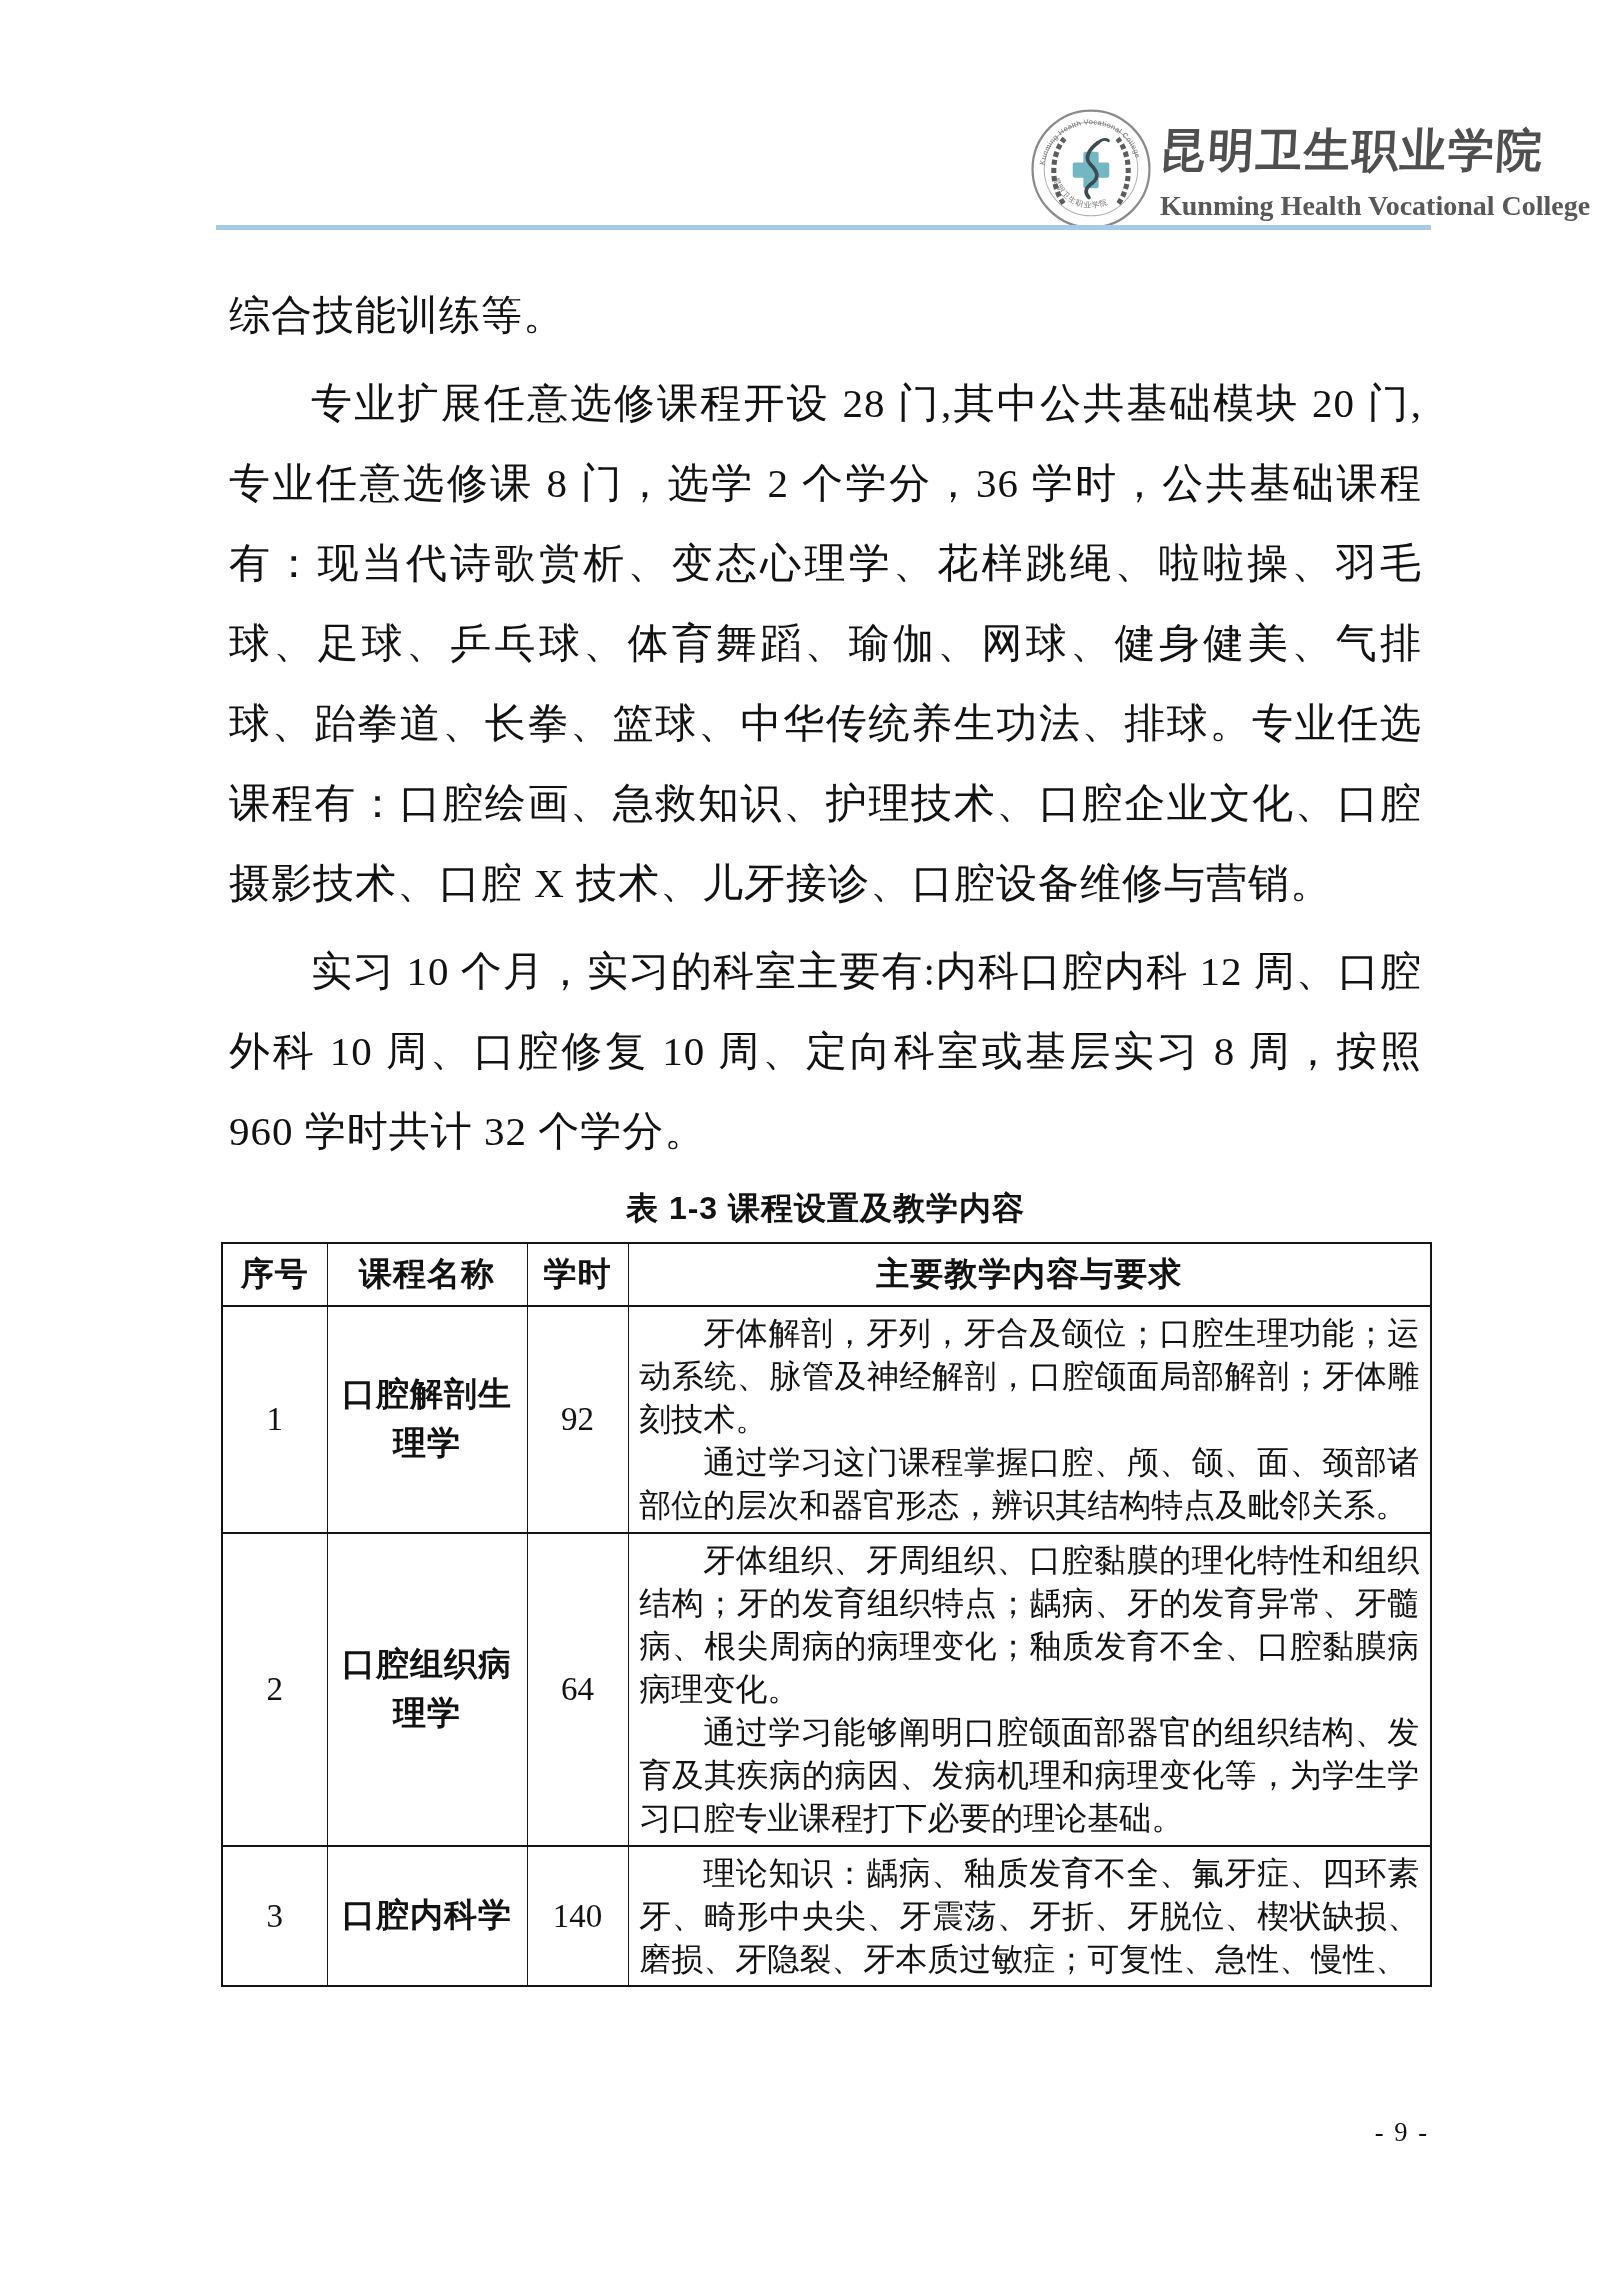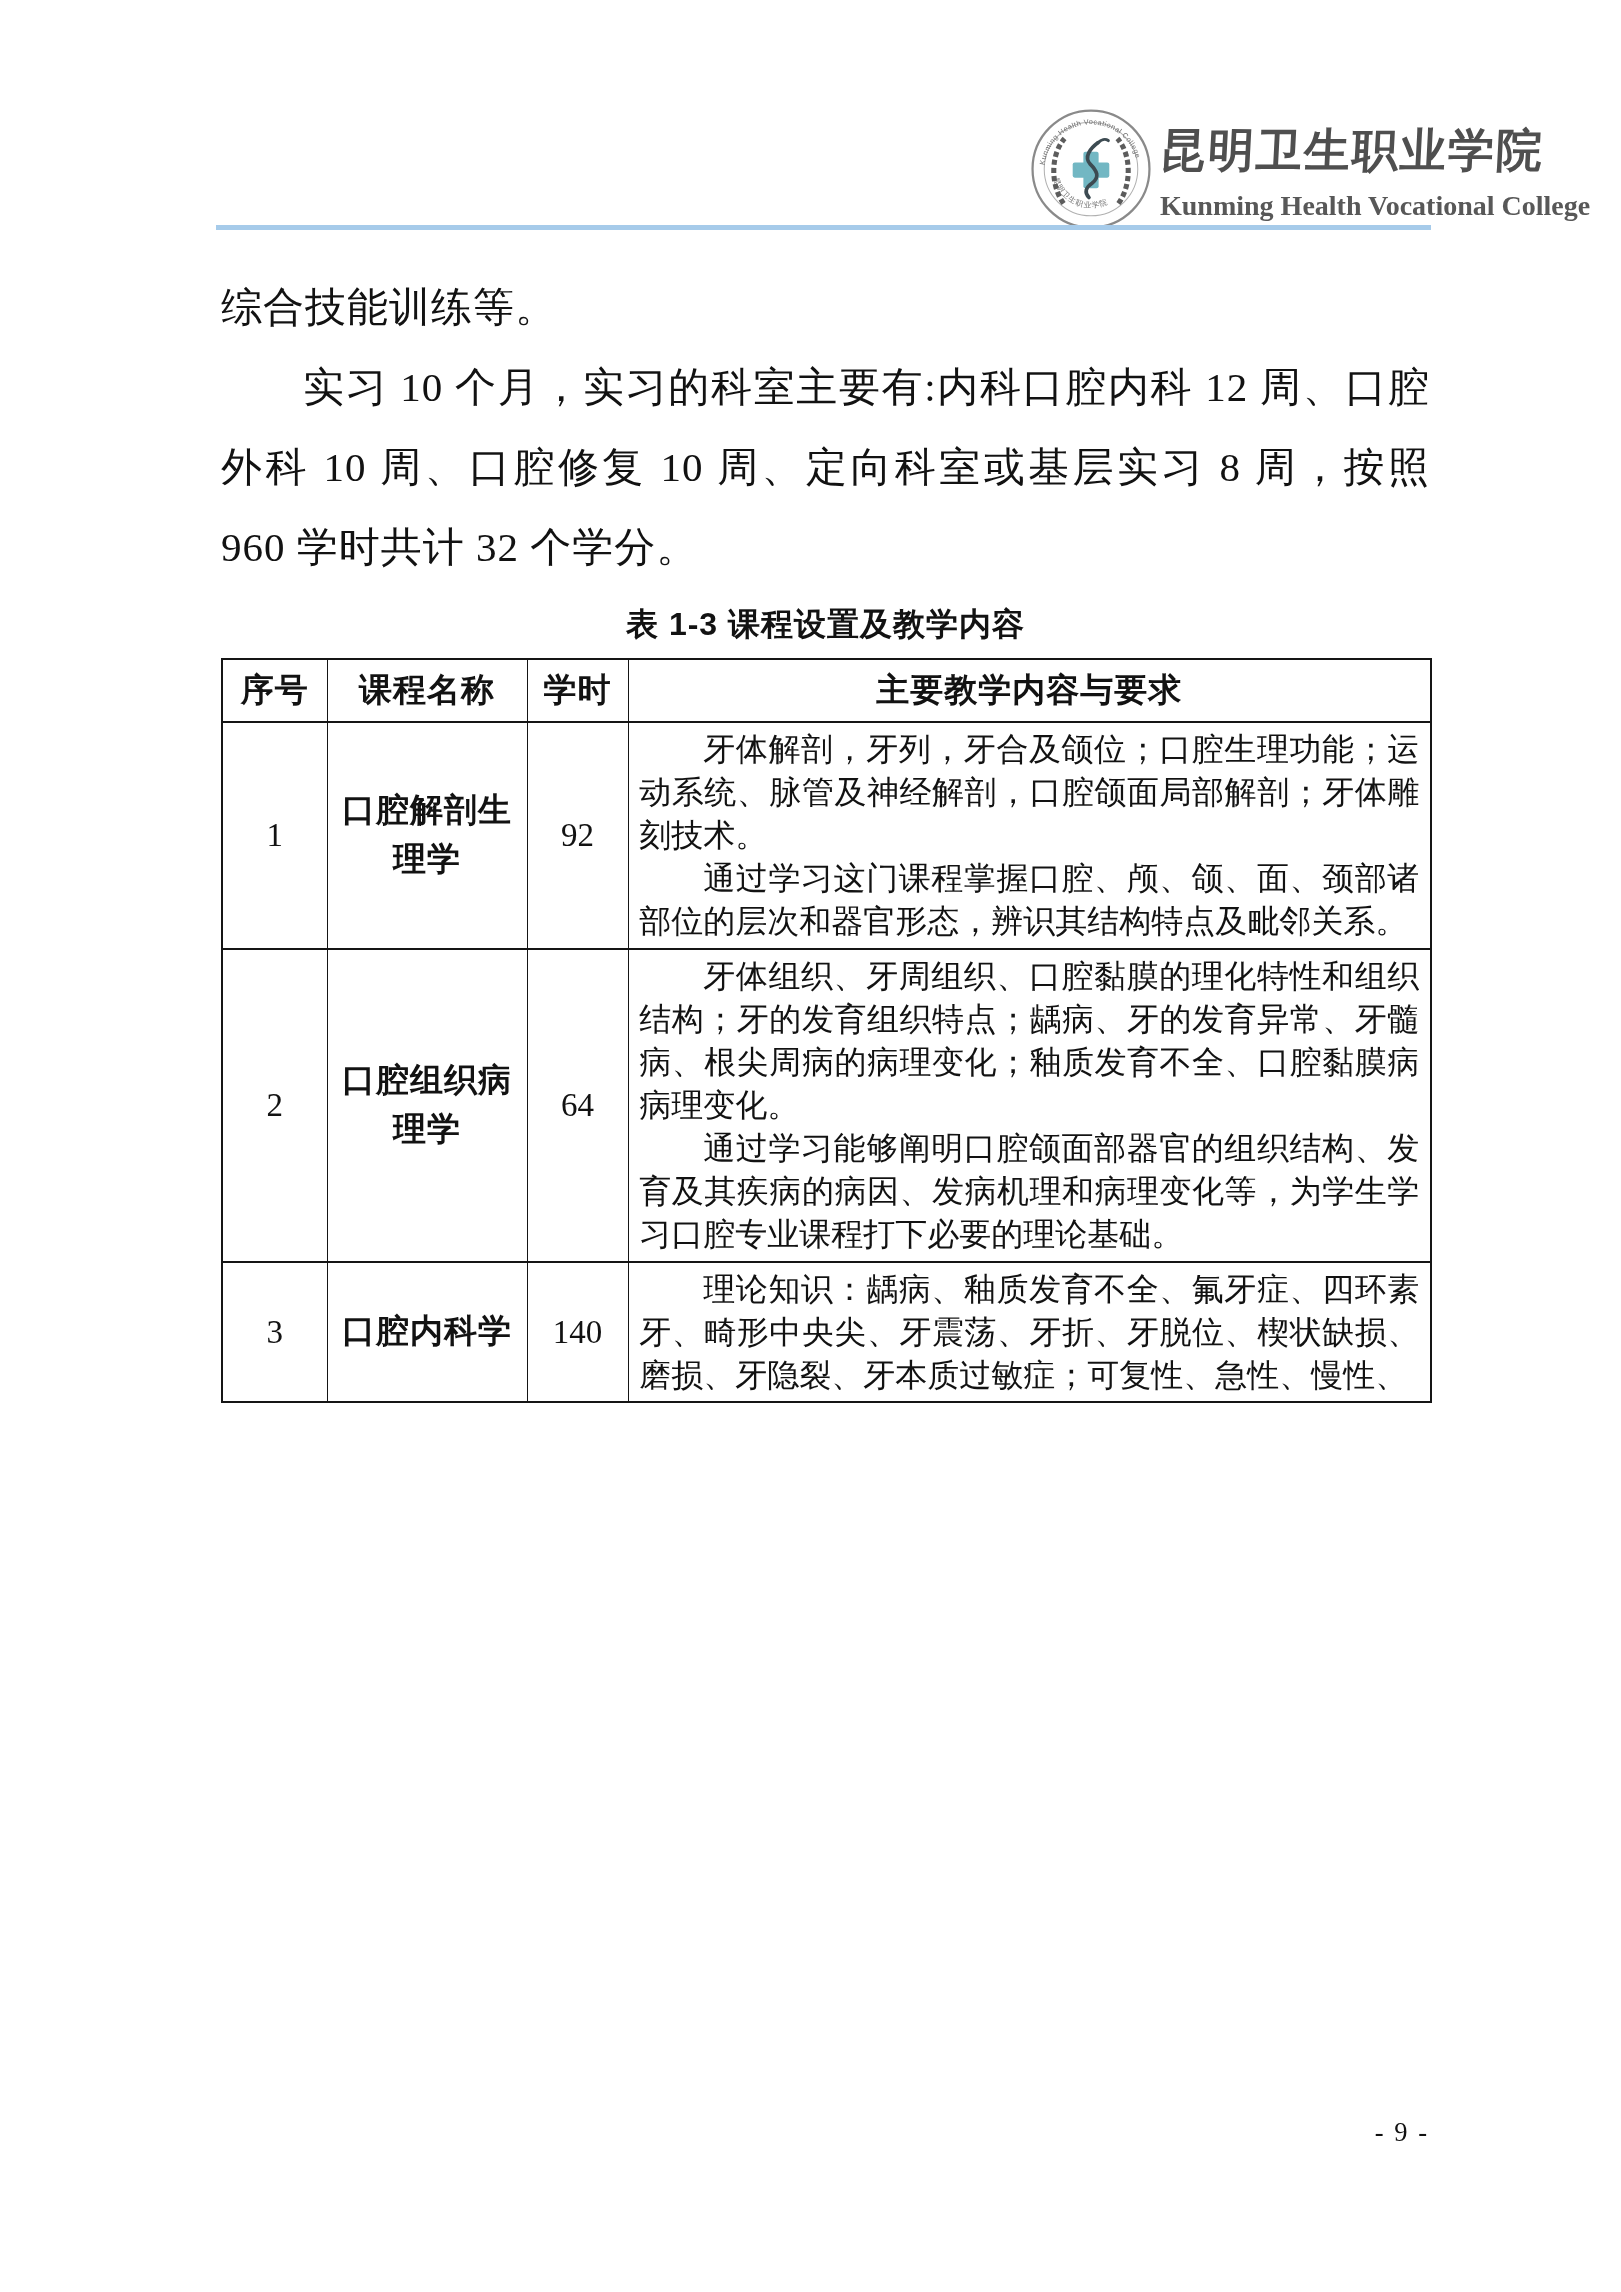--- a/index.html
+++ b/index.html
@@ -25,21 +25,21 @@
   .brand-en{
     margin-top:7.8px;font-size:28px;font-weight:bold;color:#585858;
     white-space:nowrap;letter-spacing:0px;
     font-family:"Liberation Serif","DejaVu Serif",serif;
   }
   .divider{position:absolute;left:216px;top:225px;width:1215px;height:4.9px;background:#a6cbea;}
 
   
   main{position:absolute;left:221px;top:267px;width:1209px;}
   p.body-text{
-    margin:0;font-size:41px;line-height:80px;
+    margin:8px;font-size:41px;line-height:80px;
     text-align:justify;letter-spacing:1px;
   }
   p.indent{text-indent:2em;}
   p.heading{font-weight:bold;text-indent:2em;letter-spacing:2px;}
 
   
   .table-caption{
     margin:15.7px 0 11.8px 0;text-align:center;
     font-family:"Liberation Sans","DejaVu Sans",sans-serif;
     font-weight:bold;font-size:32px;letter-spacing:1px;
@@ -112,20 +112,21 @@
     <div class="brand">
       <div class="brand-cn">昆明卫生职业学院</div>
       <div class="brand-en">Kunming Health Vocational College</div>
     </div>
 
     <div class="divider"></div>
   </header>
 
   <main>
     <p class="body-text">综合技能训练等。</p>
+    <p class="body-text indent">专业扩展任意选修课程开设 28 门,其中公共基础模块 20 门,专业任意选修课 8 门，选学 2 个学分，36 学时，公共基础课程有：现当代诗歌赏析、变态心理学、花样跳绳、啦啦操、羽毛球、足球、乒乓球、体育舞蹈、瑜伽、网球、健身健美、气排球、跆拳道、长拳、篮球、中华传统养生功法、排球。专业任选课程有：口腔绘画、急救知识、护理技术、口腔企业文化、口腔摄影技术、口腔 X 技术、儿牙接诊、口腔设备维修与营销。</p>
     <p class="body-text indent">实习 10 个月，实习的科室主要有:内科口腔内科 12 周、口腔外科 10 周、口腔修复 10 周、定向科室或基层实习 8 周，按照 960 学时共计 32 个学分。</p>
 
     <div class="table-caption">表 1-3 课程设置及教学内容</div>
 
     <table class="courses">
       <colgroup>
         <col style="width:105px">
           <col style="width:200px">
         <col style="width:101px">
           <col style="width:803px">

